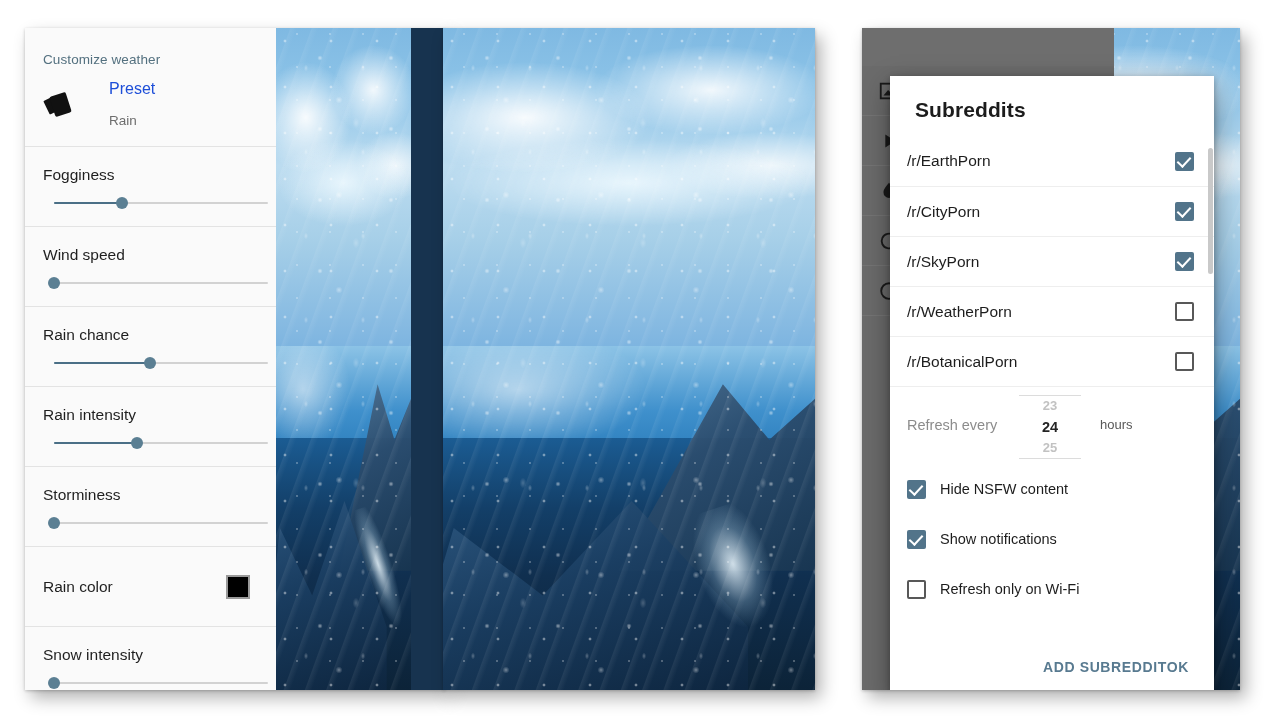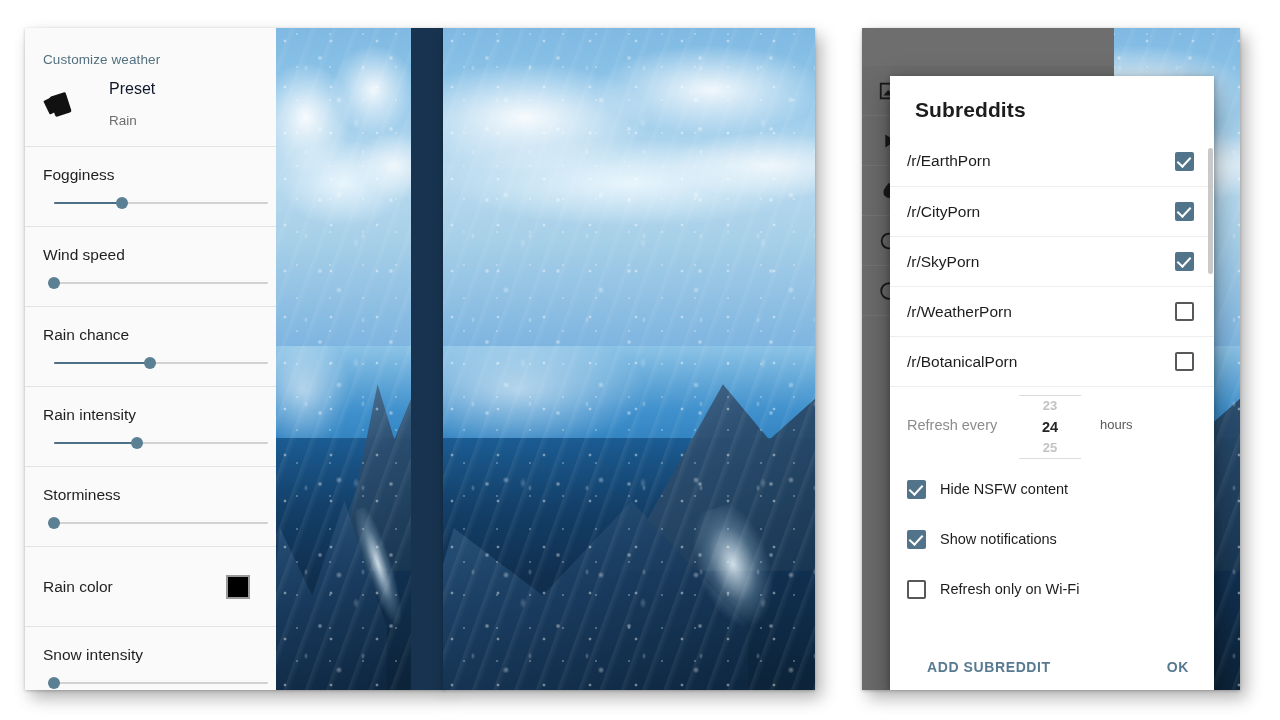--- a/index.html
+++ b/index.html
@@ -97,21 +97,21 @@
   .preset-icon { width:34px; height:34px; position:relative; flex:0 0 34px; }
   .preset-icon .card-back {
     position:absolute; left:3px; top:10px; width:11px; height:15px;
     background:#111; transform: rotate(-26deg); border-radius:1px;
   }
   .preset-icon .card-front {
     position:absolute; left:9px; top:6px; width:17px; height:21px;
     background:#111; transform: rotate(-18deg); border-radius:2px;
   }
   .preset-text { margin-left:32px; }
-  .preset-title { font-size:16px; color:#0f172a; line-height:20px; }
+  .preset-title { font-size:16px; color:#1d4ed8; line-height:20px; }
   .preset-sub { font-size:13.5px; color:#6d6d6d; line-height:19px; margin-top:12px; }
   .divider { height:1px; background:#e3e3e3; margin:0; }
 
   .slider-row { padding:19px 0 0 0; height:79px; position:relative; }
   .slider-label { font-size:15.5px; color:#1f1f1f; padding-left:18px; }
   .track-wrap {
     position:absolute; left:29px; right:8px; top:48px; height:16px;
   }
   .track {
     position:absolute; left:0; right:0; top:7px; height:2px;
@@ -207,21 +207,21 @@
     position:absolute; left:210px; top:30px; font-size:13px; color:#585858;
   }
 
   .opt-row {
     display:flex; align-items:center; height:50px; padding-left:17px;
   }
   .opt-label { font-size:14.5px; color:#1d1d1d; margin-left:14px; }
 
   .dialog-actions {
     position:absolute; left:12px; right:0; bottom:0; height:56px;
-    display:flex; align-items:center; justify-content:space-between;
+    display:flex; align-items:center; justify-content:flex-end;
     padding:0 25px 0 25px;
   }
   .dlg-btn {
     font-size:14px; font-weight:bold; color:#587a90; letter-spacing:.6px;
     background:none; border:none; cursor:pointer; font-family:inherit;
   }
   .dlg-scrollbar {
     position:absolute; right:1px; top:72px; width:5px; height:126px;
     background:#c9c9c9; border-radius:3px;
   }

